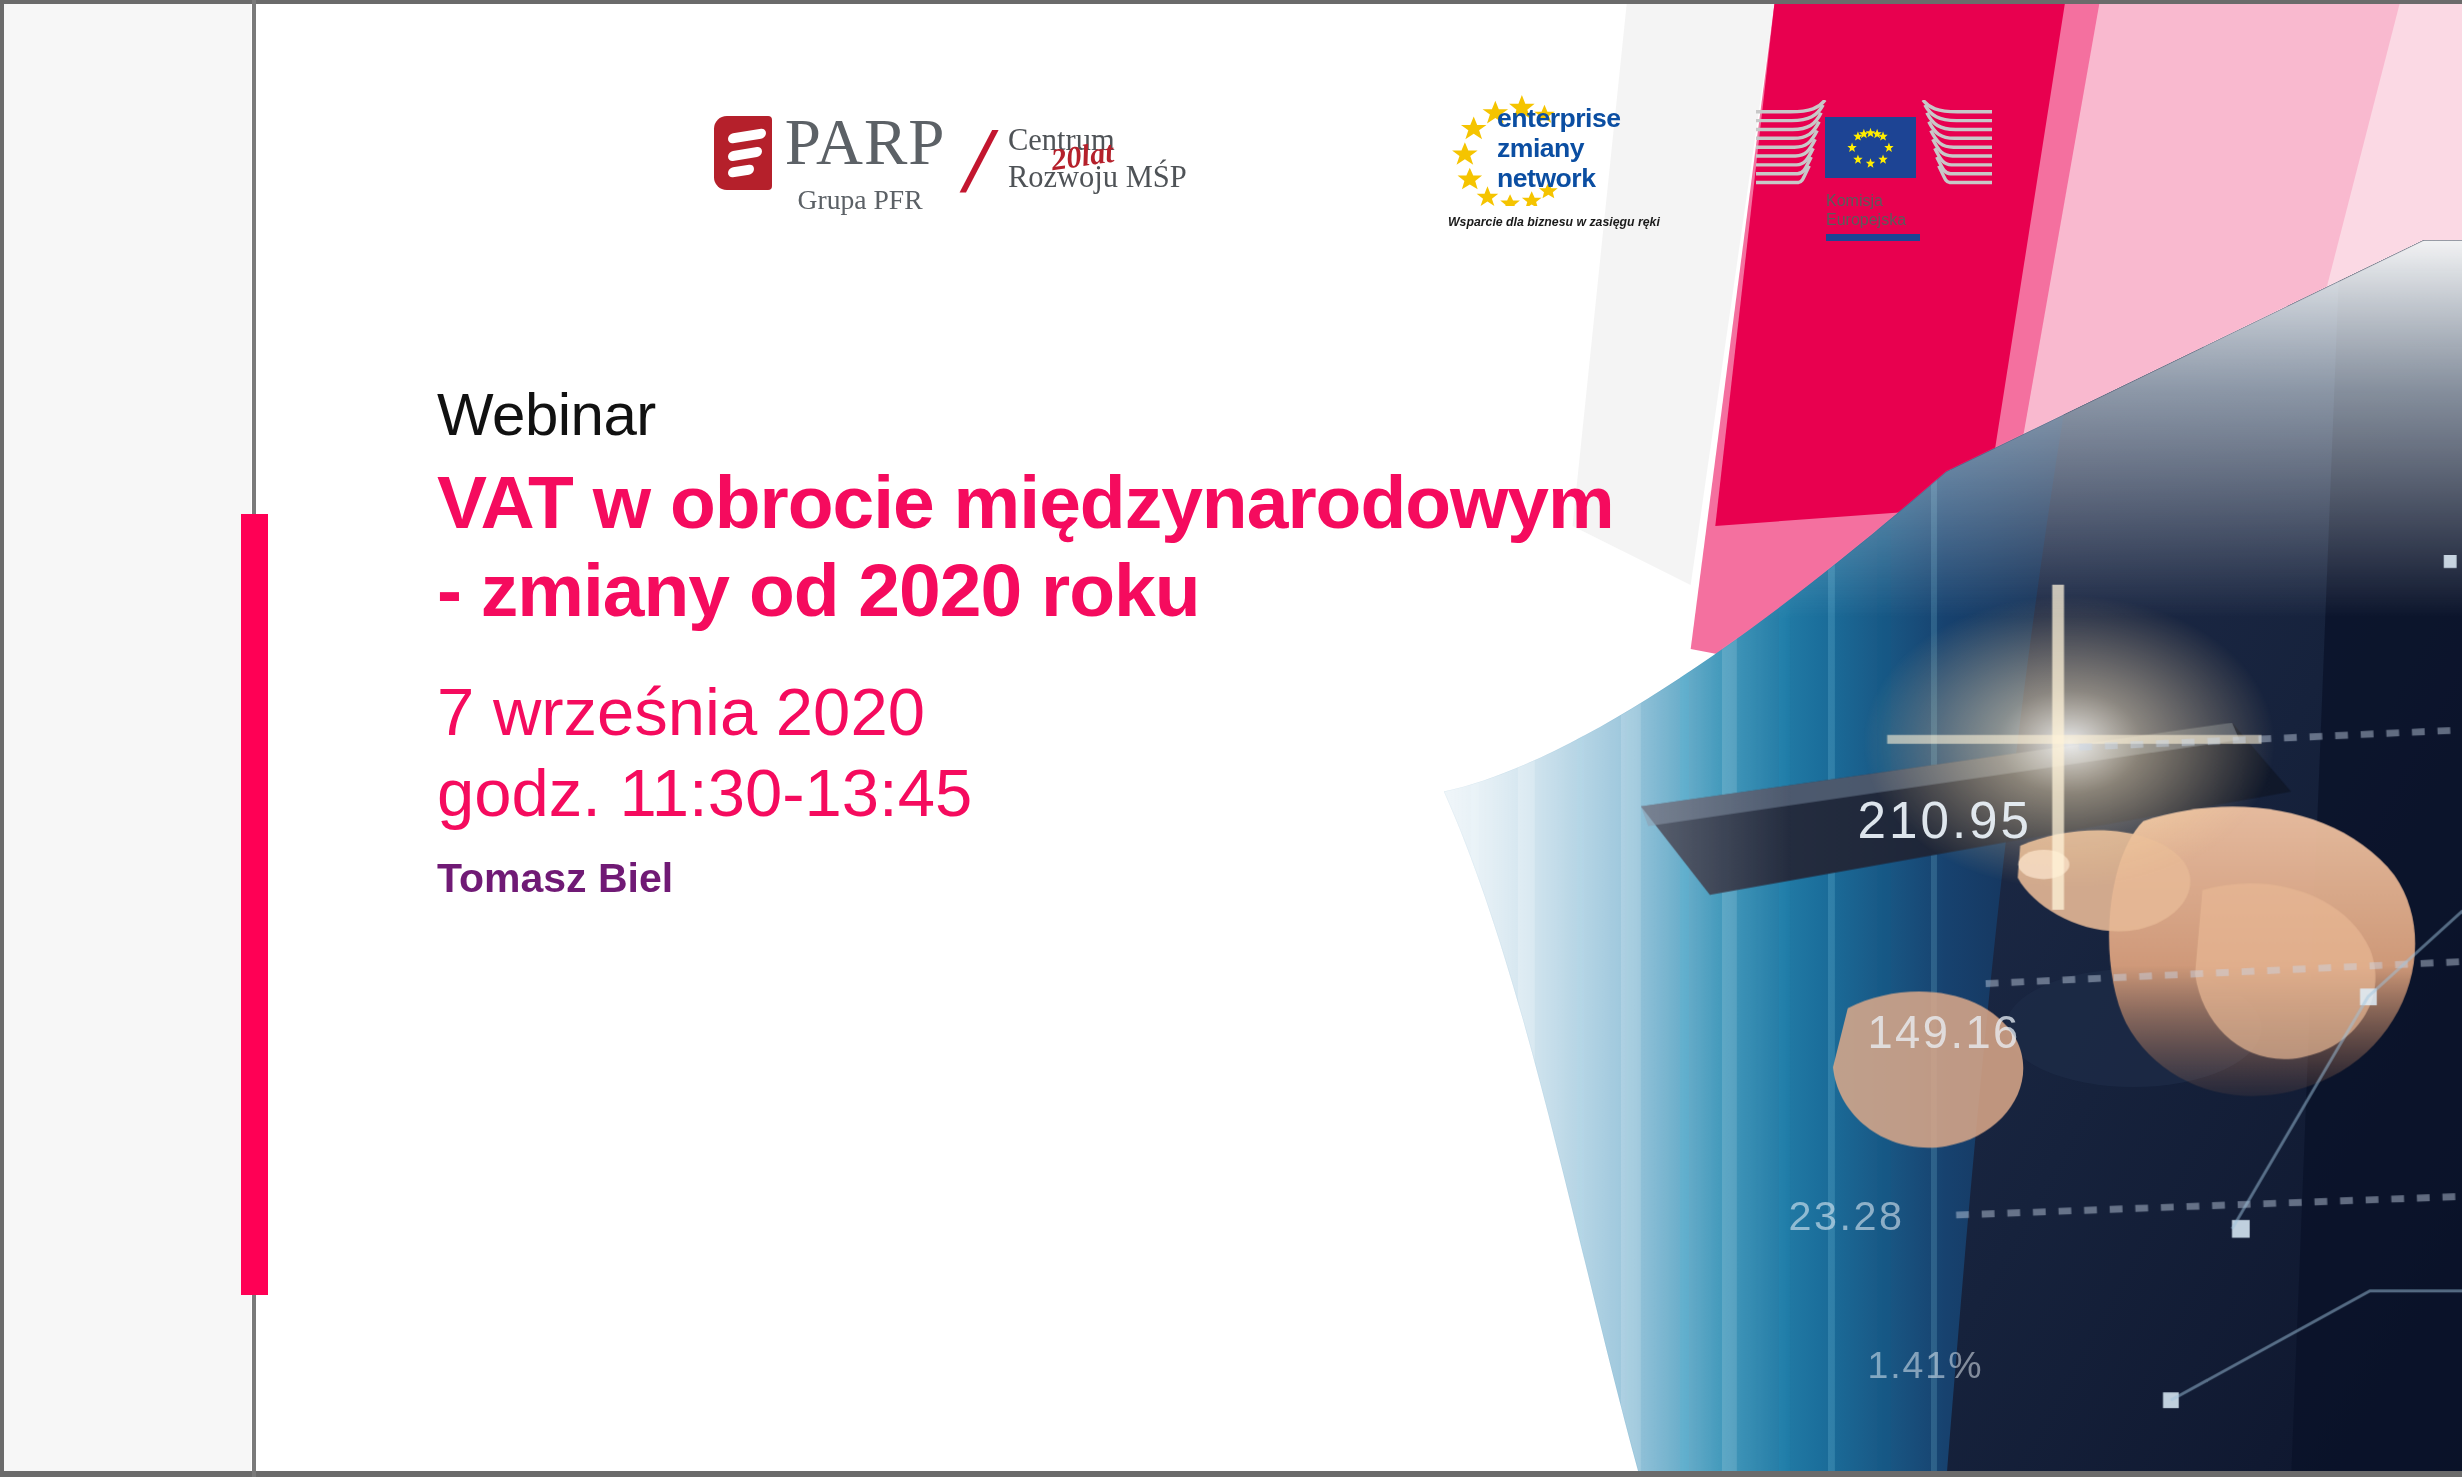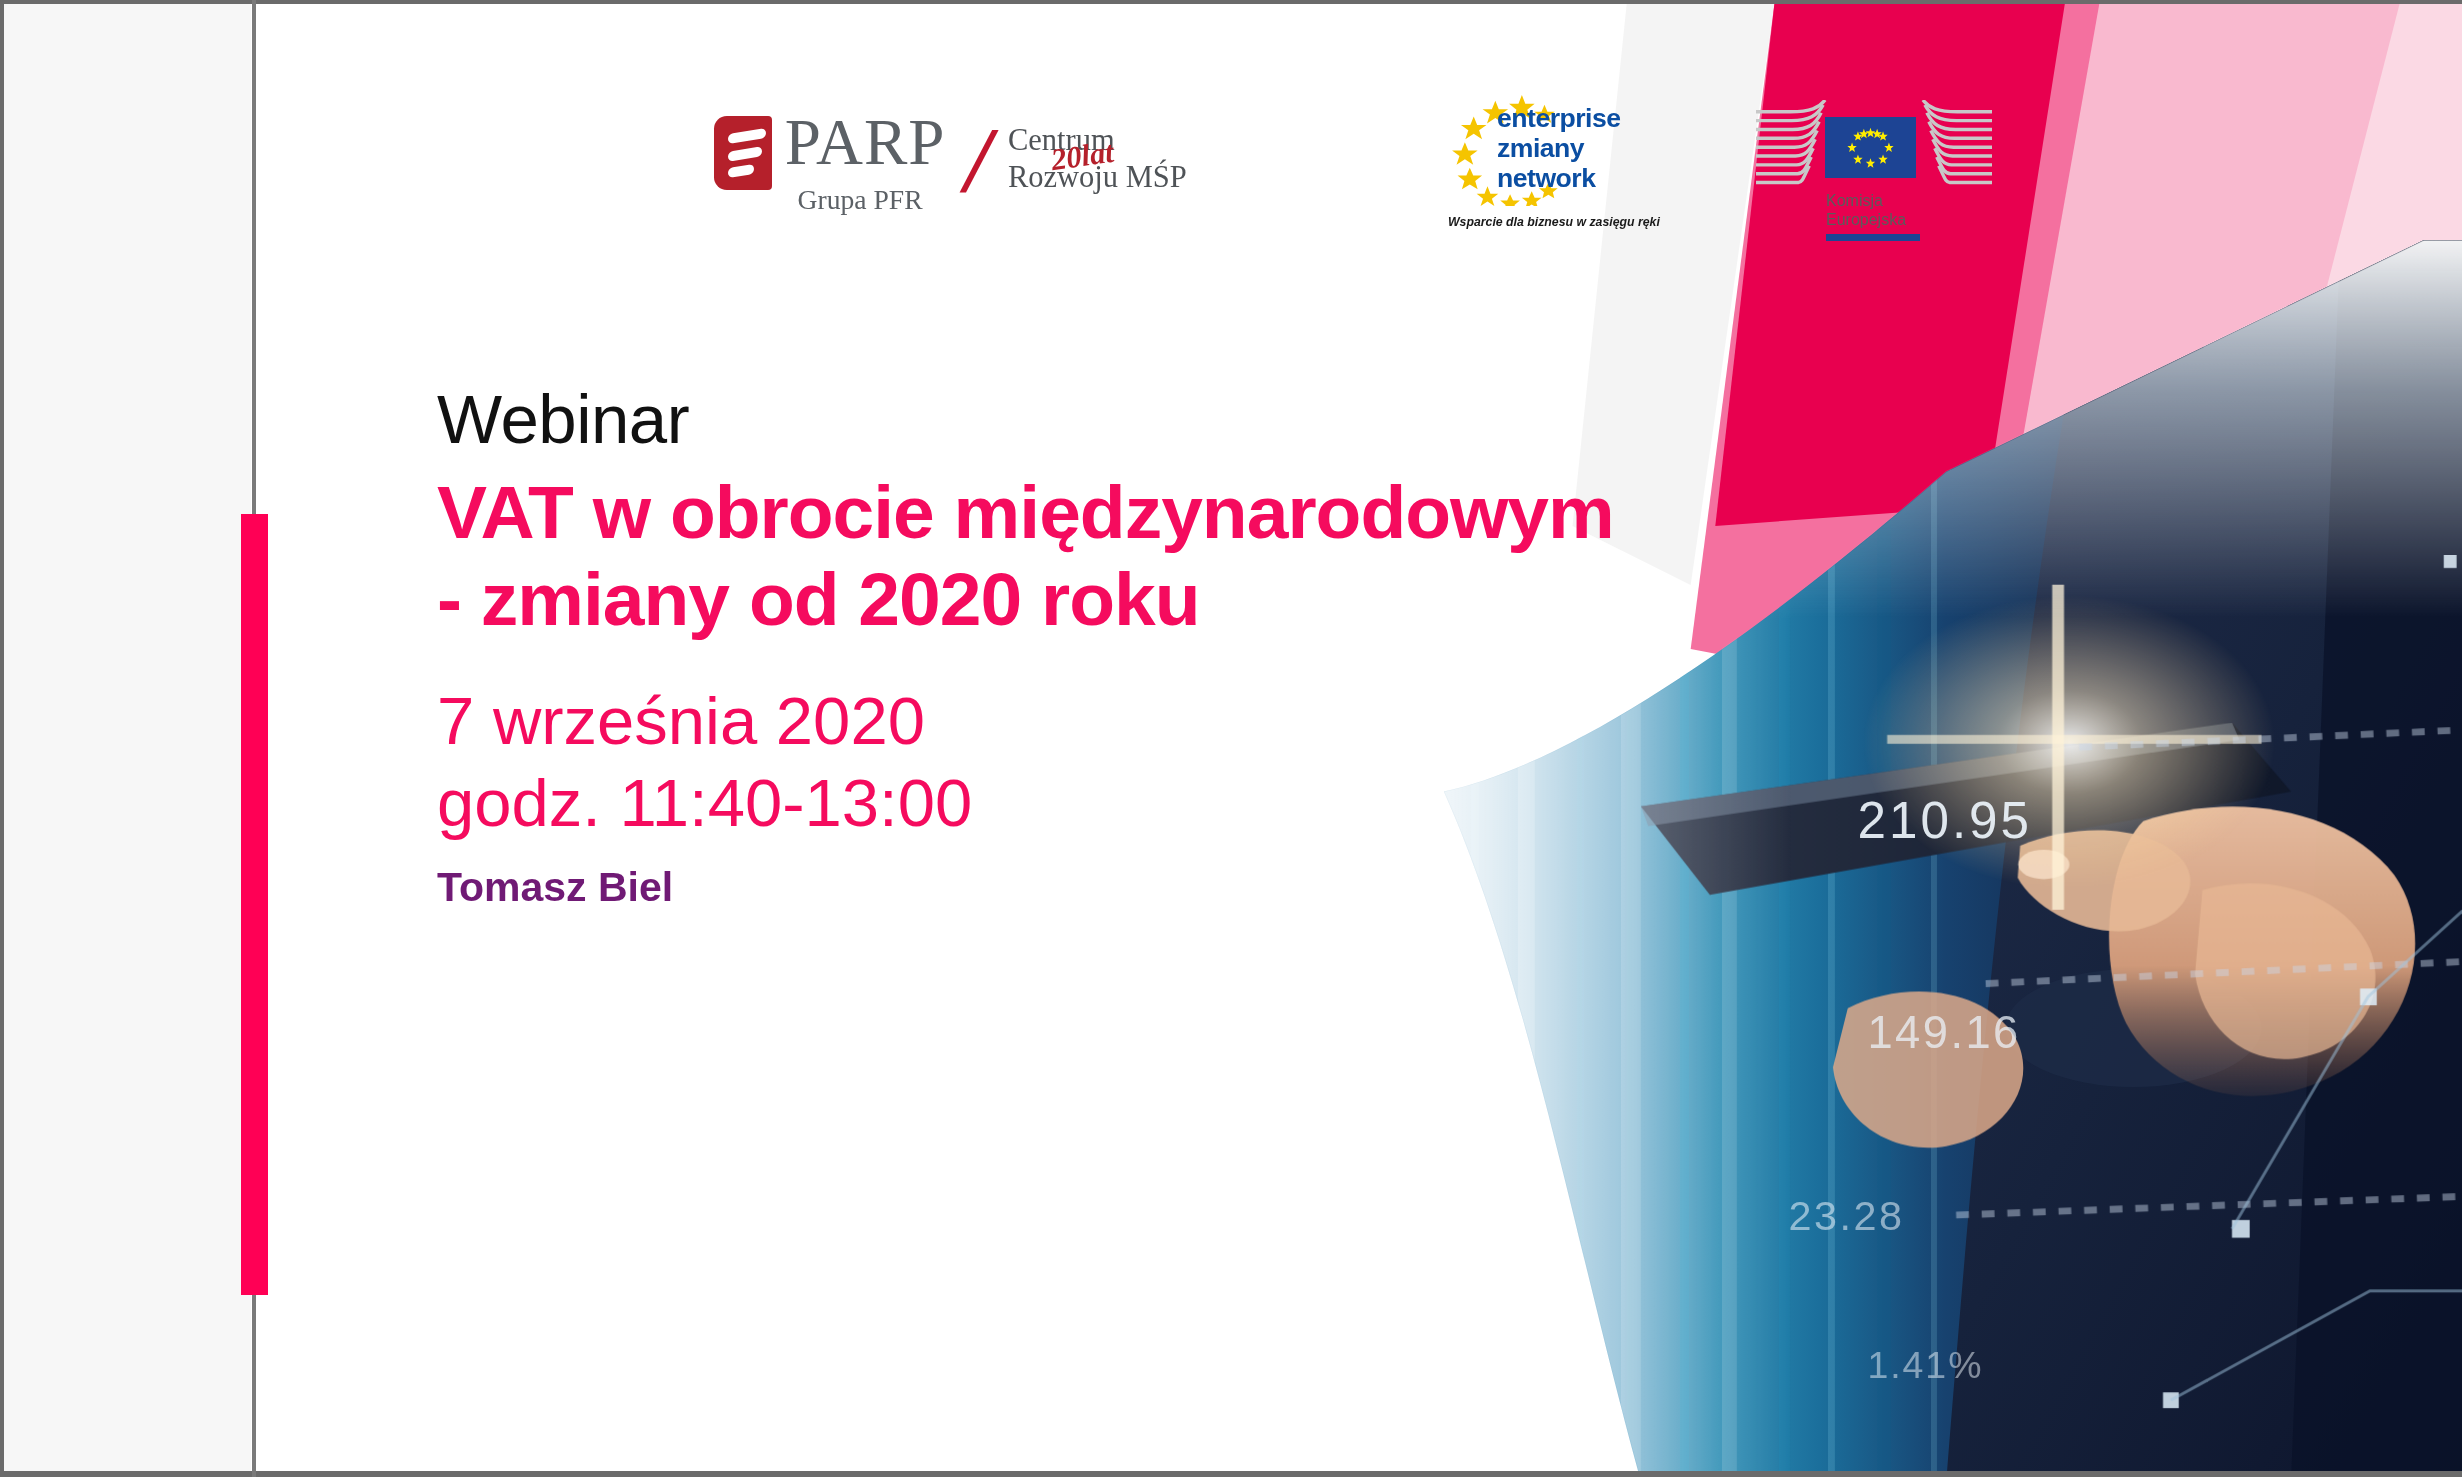--- a/index.html
+++ b/index.html
@@ -108,21 +108,21 @@
     margin-left:70px;margin-top:3px;
     font-family:"Liberation Sans", sans-serif;font-size:16px;line-height:1.16;color:#5b5b5b;
   }
   .ec-rule{margin-left:70px;margin-top:4.9px;width:94px;height:6.9px;background:#1d4494;}
 
   
   .content{position:absolute;left:437px;top:384px;z-index:12;}
 
   .kicker{
     font-family:"Liberation Sans", sans-serif;
-    font-weight:400;font-size:69px;line-height:1.04;color:#111111;letter-spacing:-0.5px;
+    font-weight:400;font-size:60px;line-height:1.04;color:#111111;letter-spacing:-0.5px;
   }
   .headline{
     margin-top:12.8px;
     font-family:"Liberation Sans", sans-serif;
     font-weight:700;font-size:75px;line-height:1.17;color:#f50b5e;letter-spacing:-1px;
   }
   .headline .ln{display:block;white-space:nowrap;}
 
   .datetime{
     margin-top:36px;
@@ -428,20 +428,20 @@
   <div class="content">
     <div class="kicker">Webinar</div>
 
     <div class="headline">
       <span class="ln">VAT w obrocie międzynarodowym</span>
       <span class="ln">- zmiany od 2020 roku</span>
     </div>
 
     <div class="datetime">
       <span class="ln">7 września 2020</span>
-      <span class="ln">godz. 11:40-13:00</span>
+      <span class="ln">godz. 11:30-13:45</span>
     </div>
 
     <div class="speaker-name">Tomasz Biel</div>
   </div>
 
 </div>
 
 
 </body></html>

